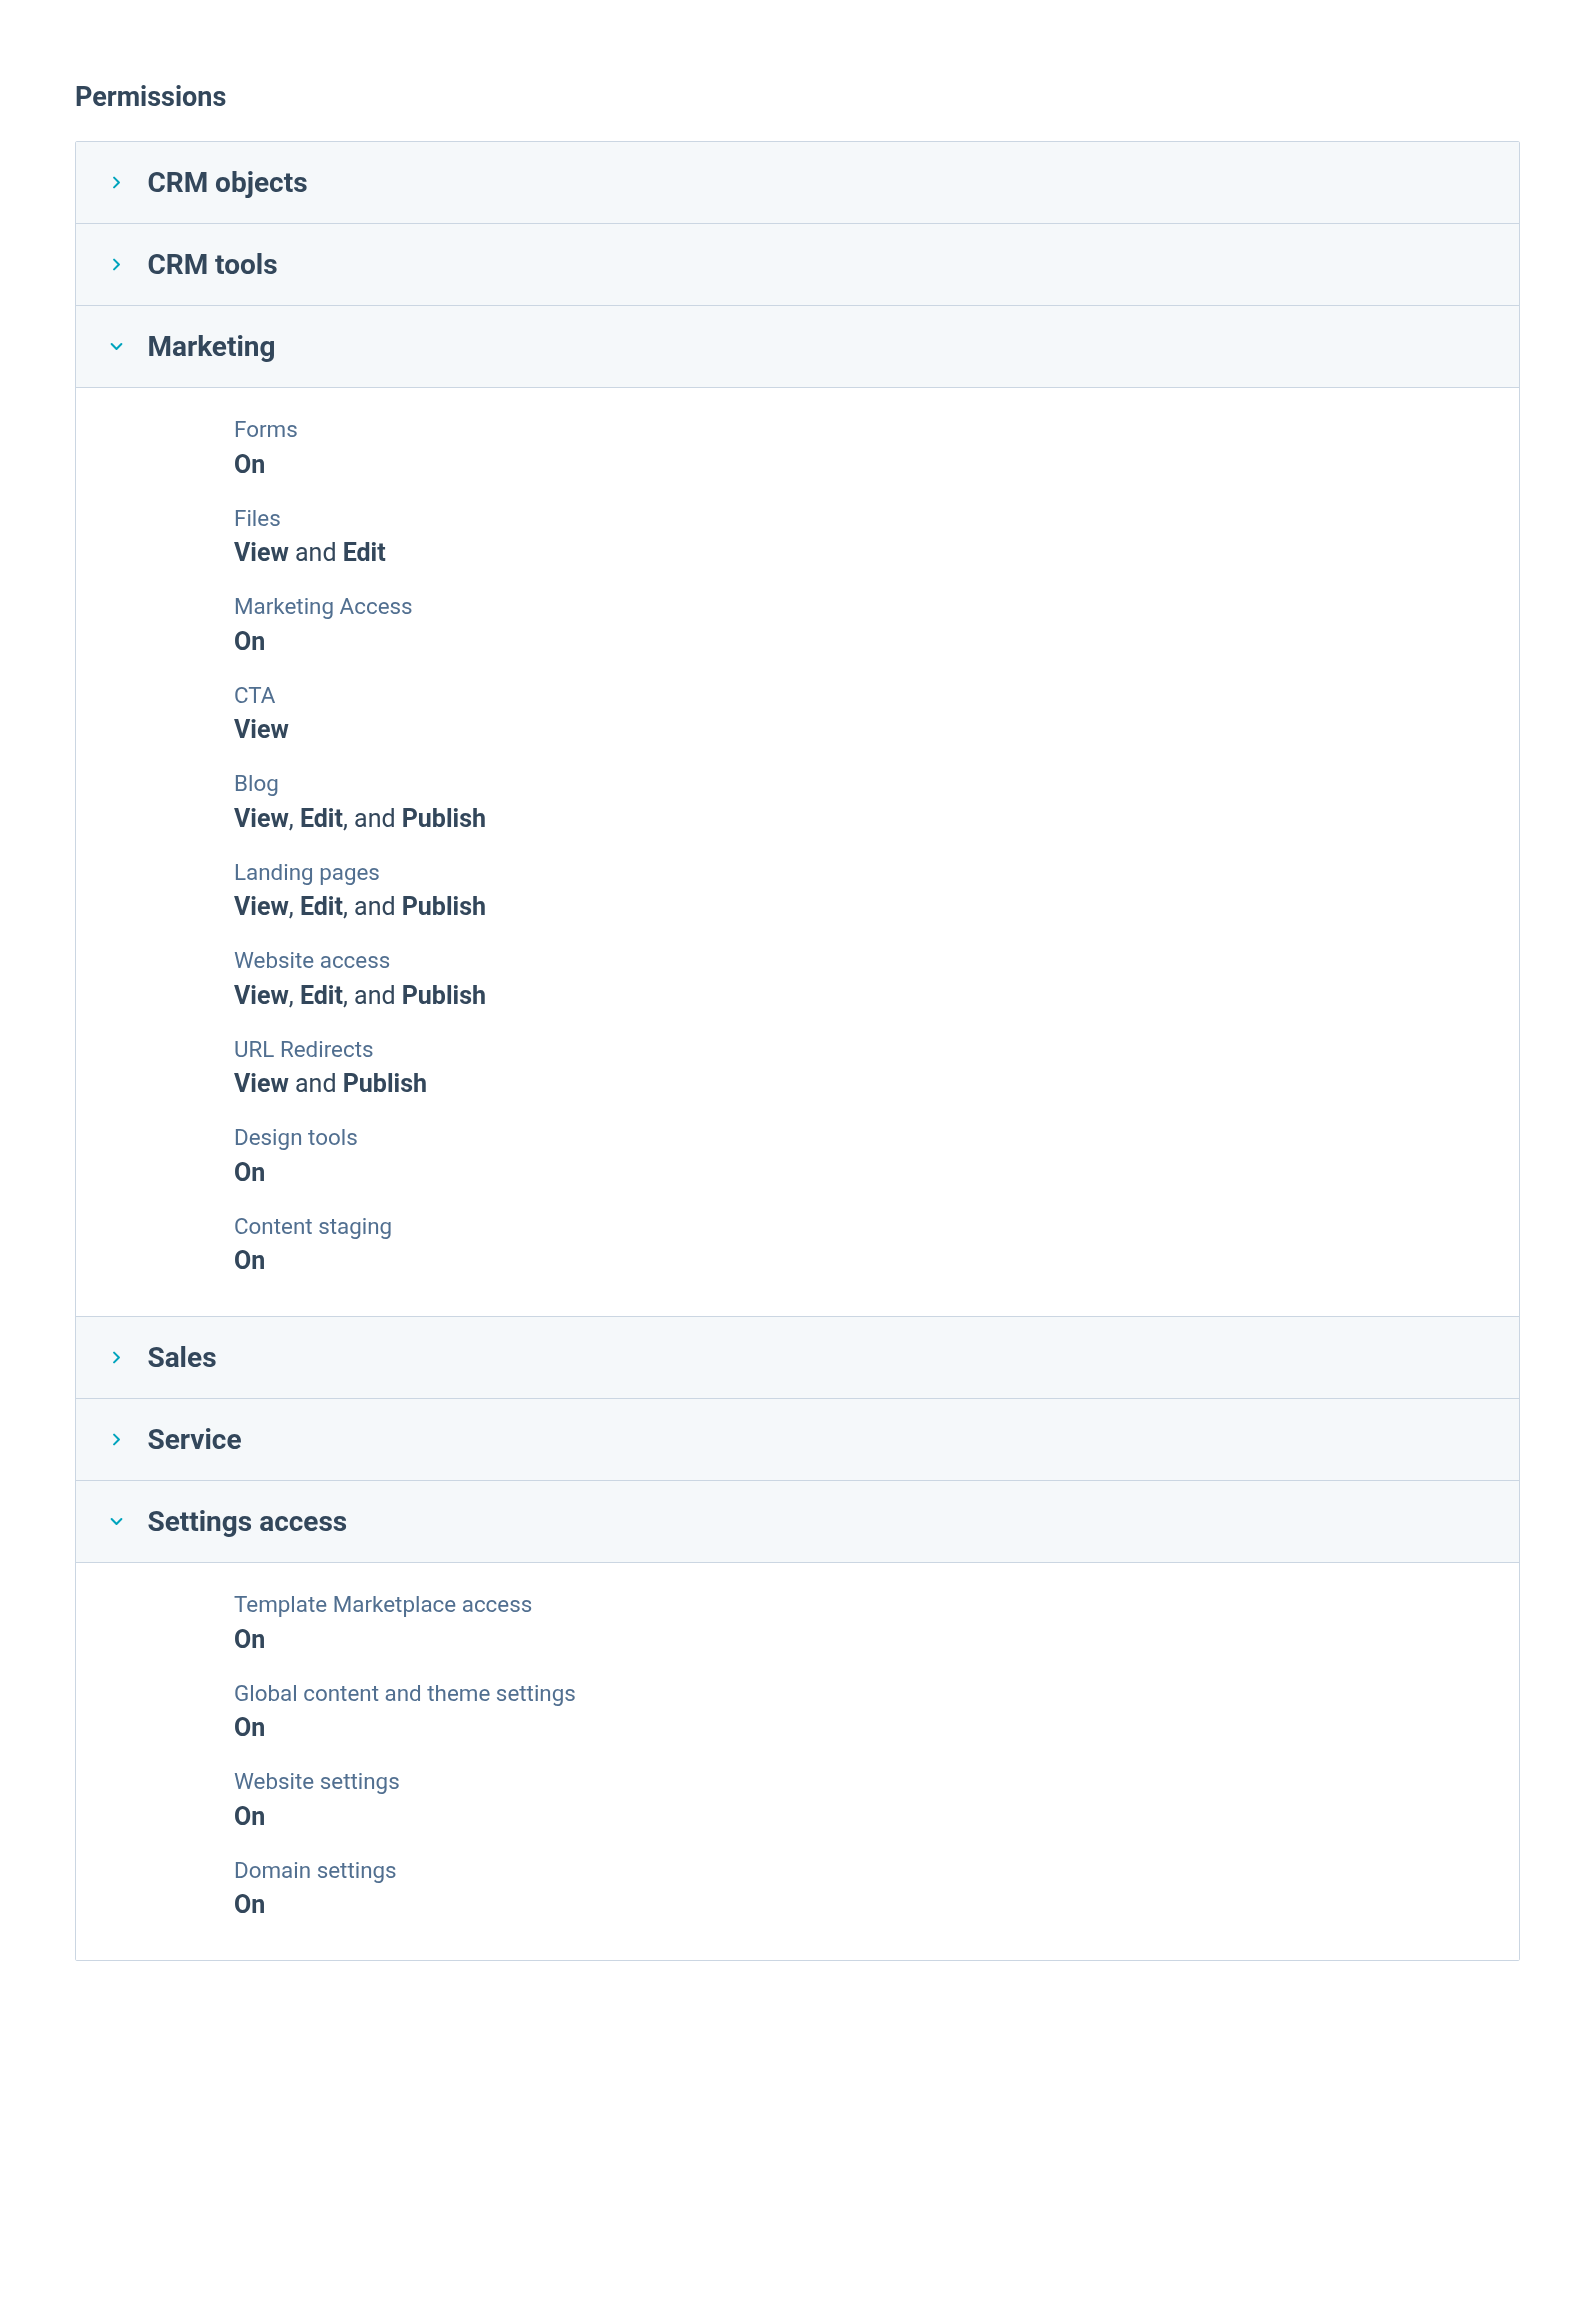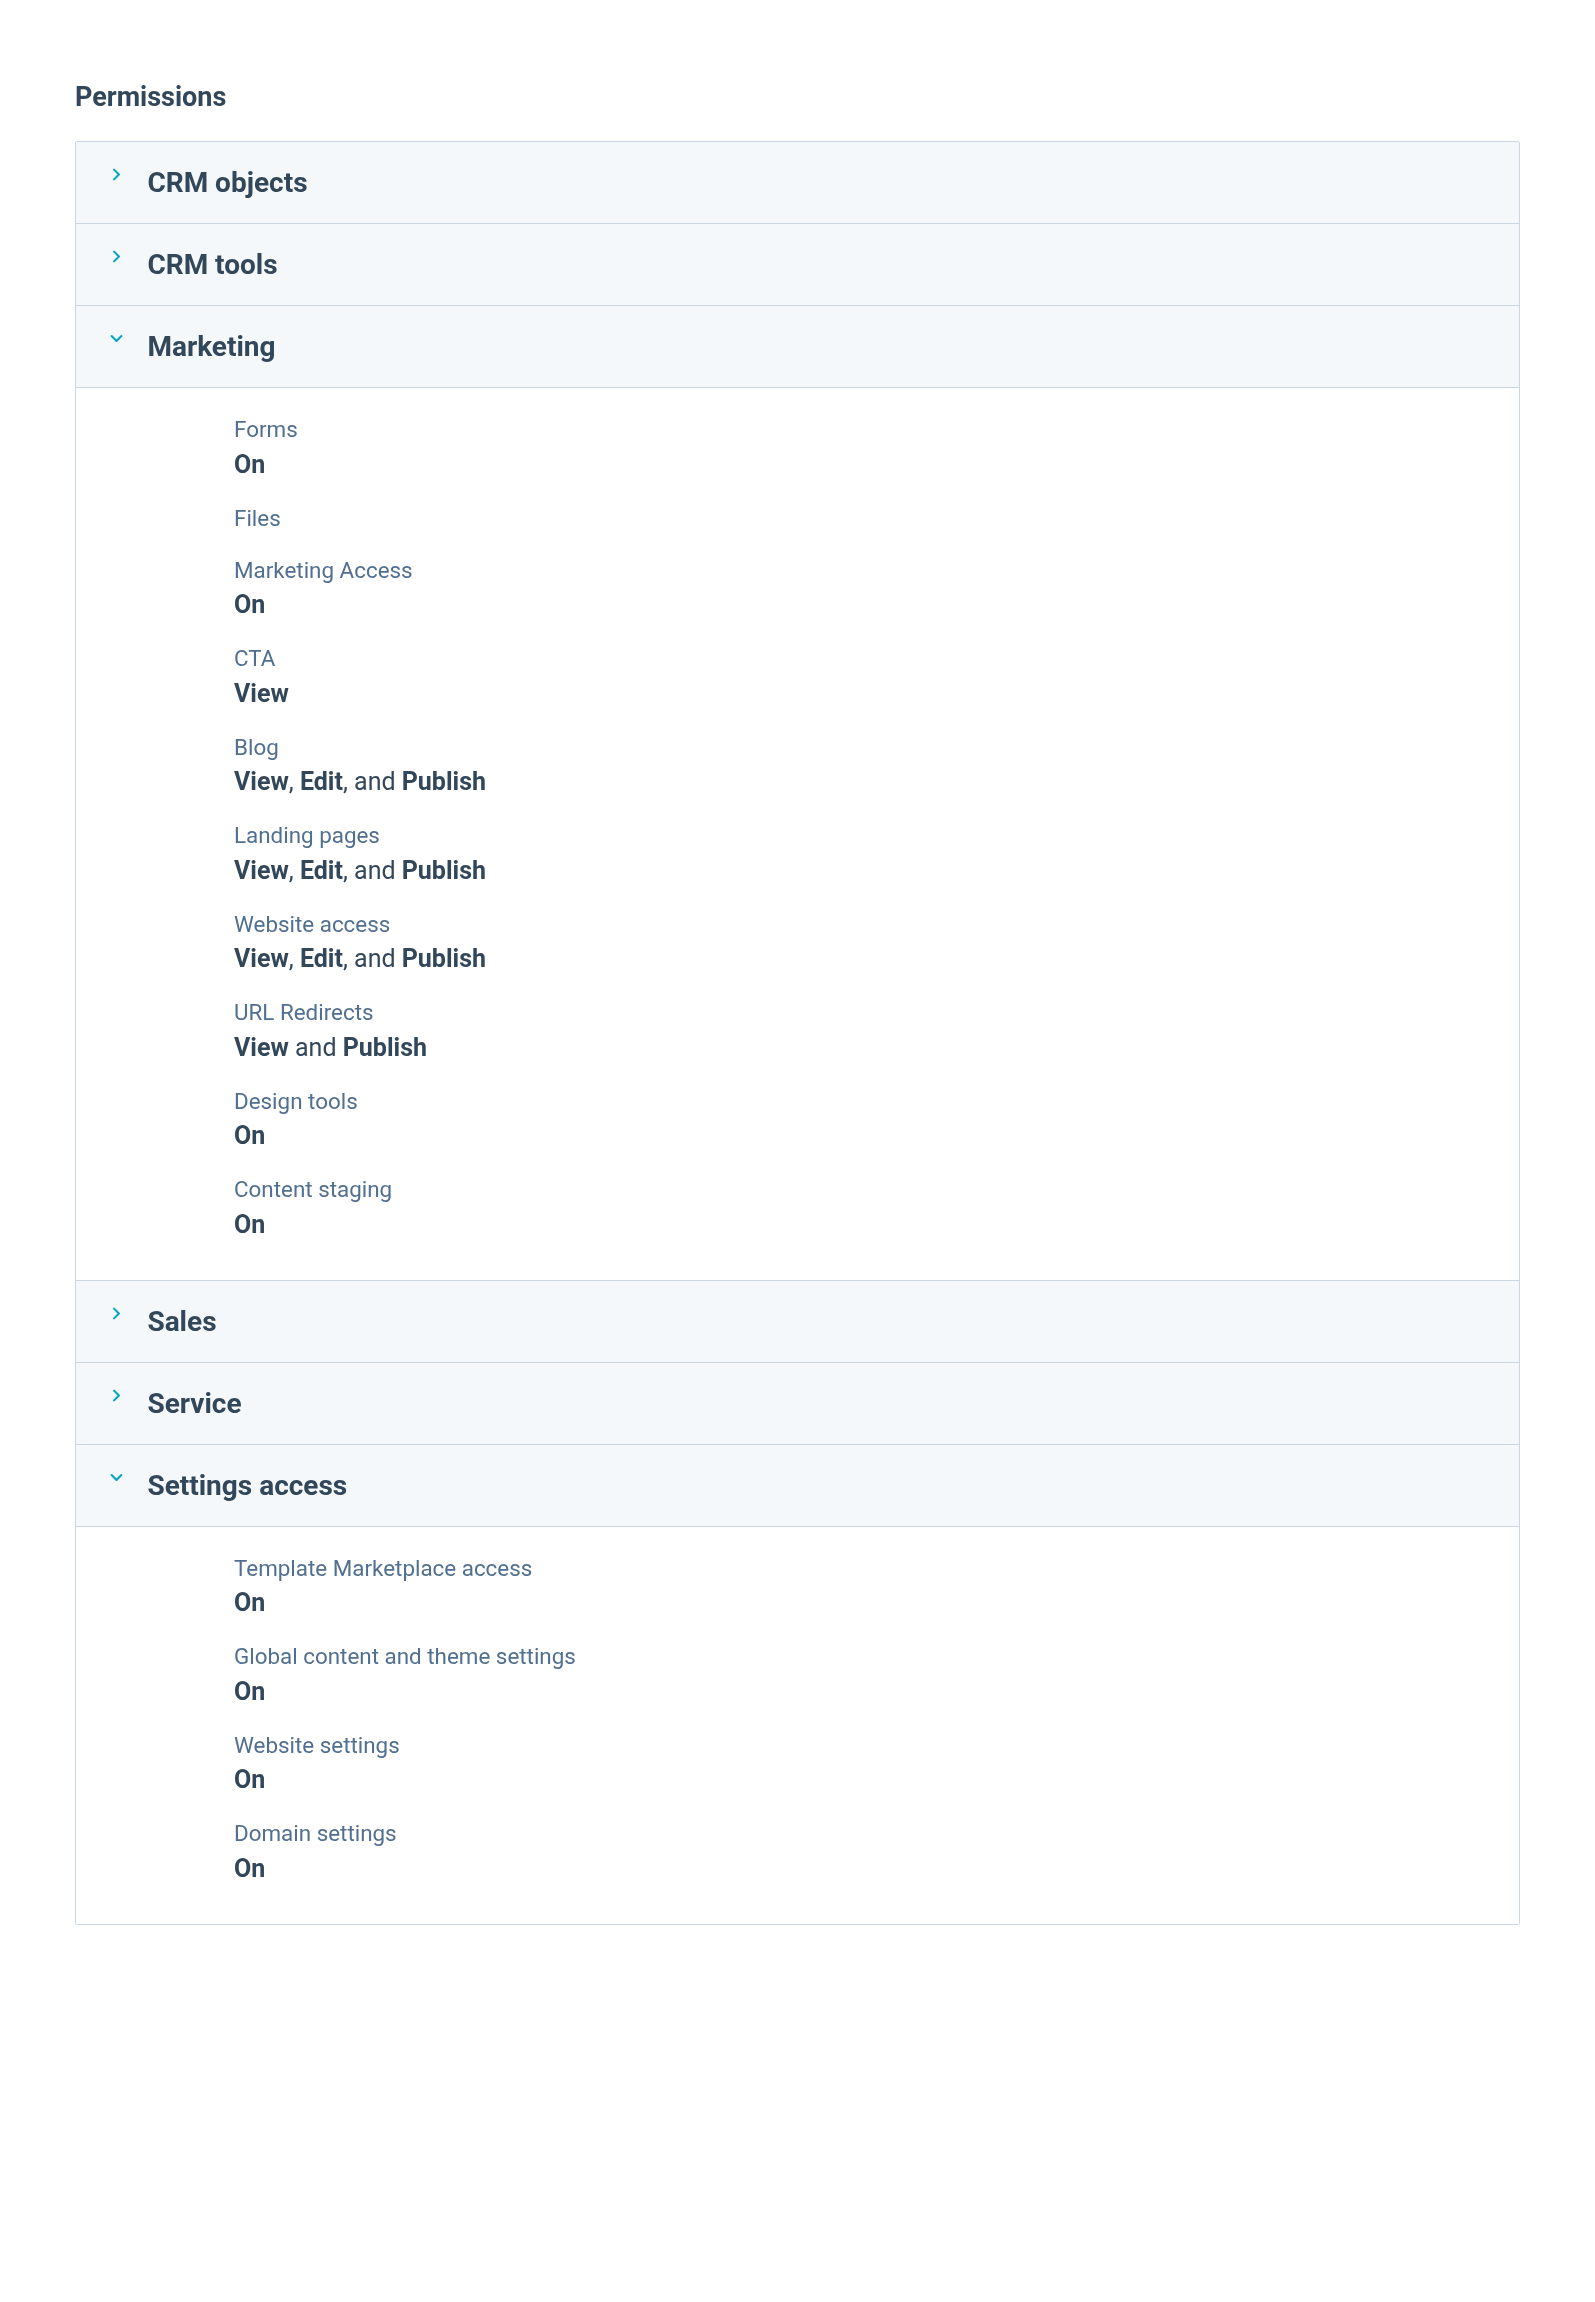--- a/index.html
+++ b/index.html
@@ -21,20 +21,21 @@
   }
   .accordion {
     border: 0.9px solid #cbd6e2;
     border-left: 0.9px solid #cbd6e2;
     border-right: 0.9px solid #cbd6e2;
     border-radius: 1.9px;
     overflow: hidden;
   }
   .acc-header {
     display: flex;
+    align-items: center;
     gap: 22.4px;
     padding: 24px 32px;
     background: #f5f8fa;
     border-bottom: 0.9px solid #cbd6e2;
     cursor: pointer;
   }
   .acc-header:last-of-type { }
   .acc-title {
     font-size: 28px;
     font-weight: 700;
@@ -111,20 +112,21 @@
     </div>
 
     <div class="panel">
       <div class="panel-inner">
         <div class="perm-item">
           <div class="perm-label">Forms</div>
           <div class="perm-value"><span class="bold">On</span></div>
         </div>
         <div class="perm-item">
           <div class="perm-label">Files</div>
+          <div class="perm-value"><span class="bold">View</span><span> and </span><span class="bold">Edit</span></div>
         </div>
         <div class="perm-item">
           <div class="perm-label">Marketing Access</div>
           <div class="perm-value"><span class="bold">On</span></div>
         </div>
         <div class="perm-item">
           <div class="perm-label">CTA</div>
           <div class="perm-value"><span class="bold">View</span></div>
         </div>
         <div class="perm-item">

